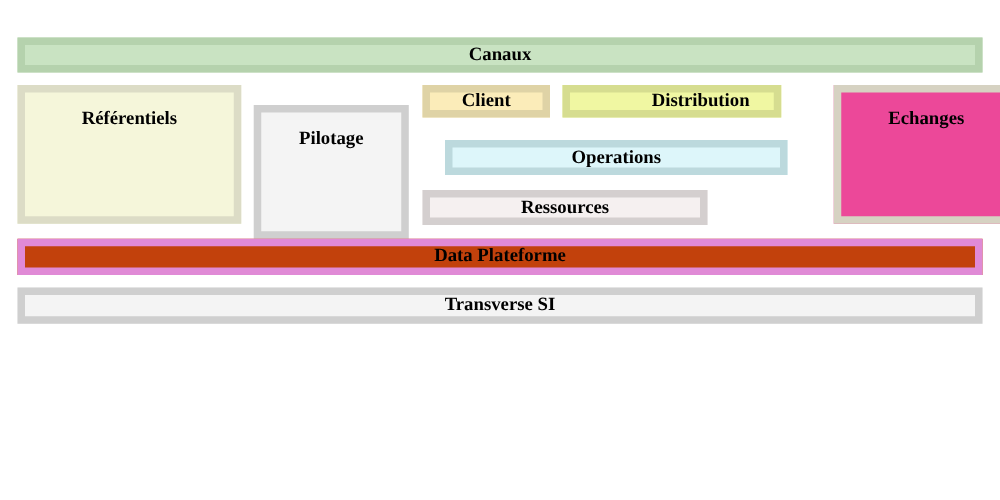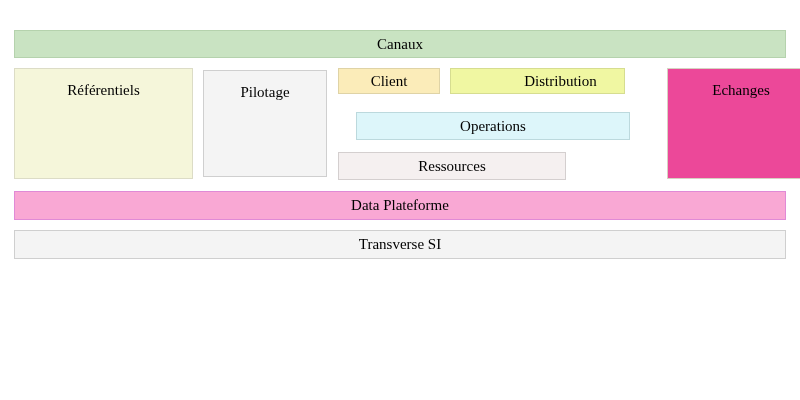--- a/index.html
+++ b/index.html
@@ -18,22 +18,22 @@
     position: absolute;
     left: 0;
     top: 0;
     width: 800px;
     height: 400px;
   }
 
   .band {
     position: absolute;
     box-sizing: border-box;
-    border: 1px solid #f97316;
-    font-weight: normal;
+    border: 6px solid #f97316;
+    font-weight: bold;
     font-size: 15px;
     color: #000000;
     text-align: center;
     line-height: 1;
   }
 
   
   .band.full {
     display: flex;
     align-items: center;
@@ -55,21 +55,21 @@
 
   .label {
     display: block;
     white-space: nowrap;
   }
 
   
   #band-canaux        { left: 14px;  top: 30px;  width: 772px; height: 28px; }
 
   #block-referentiels { left: 14px;  top: 68px;  width: 179px; height: 111px; }
-  #block-pilotage     { left: 203px; top: 70px;  width: 124px; height: 107px; }
+  #block-pilotage     { left: 203px; top: 84px;  width: 124px; height: 107px; }
 
   #block-client       { left: 338px; top: 68px;  width: 102px; height: 26px; }
   #block-distribution { left: 450px; top: 68px;  width: 175px; height: 26px; padding-left: 46px; }
   #block-operations   { left: 356px; top: 112px; width: 274px; height: 28px; }
   #block-ressources   { left: 338px; top: 152px; width: 228px; height: 28px; }
 
   #block-echanges     { left: 638px; top: 68px;  width: 148px; height: 111px; }
 
   #band-dataplateforme{ left: 14px;  top: 191px; width: 772px; height: 29px; }
   #band-transversesi  { left: 14px;  top: 230px; width: 772px; height: 29px; }
@@ -104,21 +104,21 @@
   </div>
 
   <div class="band strip" id="block-ressources" style="background: rgb(245, 240, 240); border-color: rgb(212, 207, 207);">
     <span class="label">Ressources</span>
   </div>
 
   <div class="band tall" id="block-echanges" style="background: #ec4899; border-color: rgb(214, 210, 194); margin-left: 29px;">
     <span class="label">Echanges</span>
   </div>
 
-  <div class="band full" id="band-dataplateforme" style="background: #f9a8d4; border-color: rgb(224, 138, 214);">
+  <div class="band full" id="band-dataplateforme" style="background: #c2410c; border-color: rgb(224, 138, 214);">
     <span class="label">Data Plateforme</span>
   </div>
 
   <div class="band full" id="band-transversesi" style="background: rgb(244, 244, 244); border-color: rgb(207, 207, 207); justify-content: center;">
     <span class="label">Transverse SI</span>
   </div>
 
 </div>
 
 </body></html>

